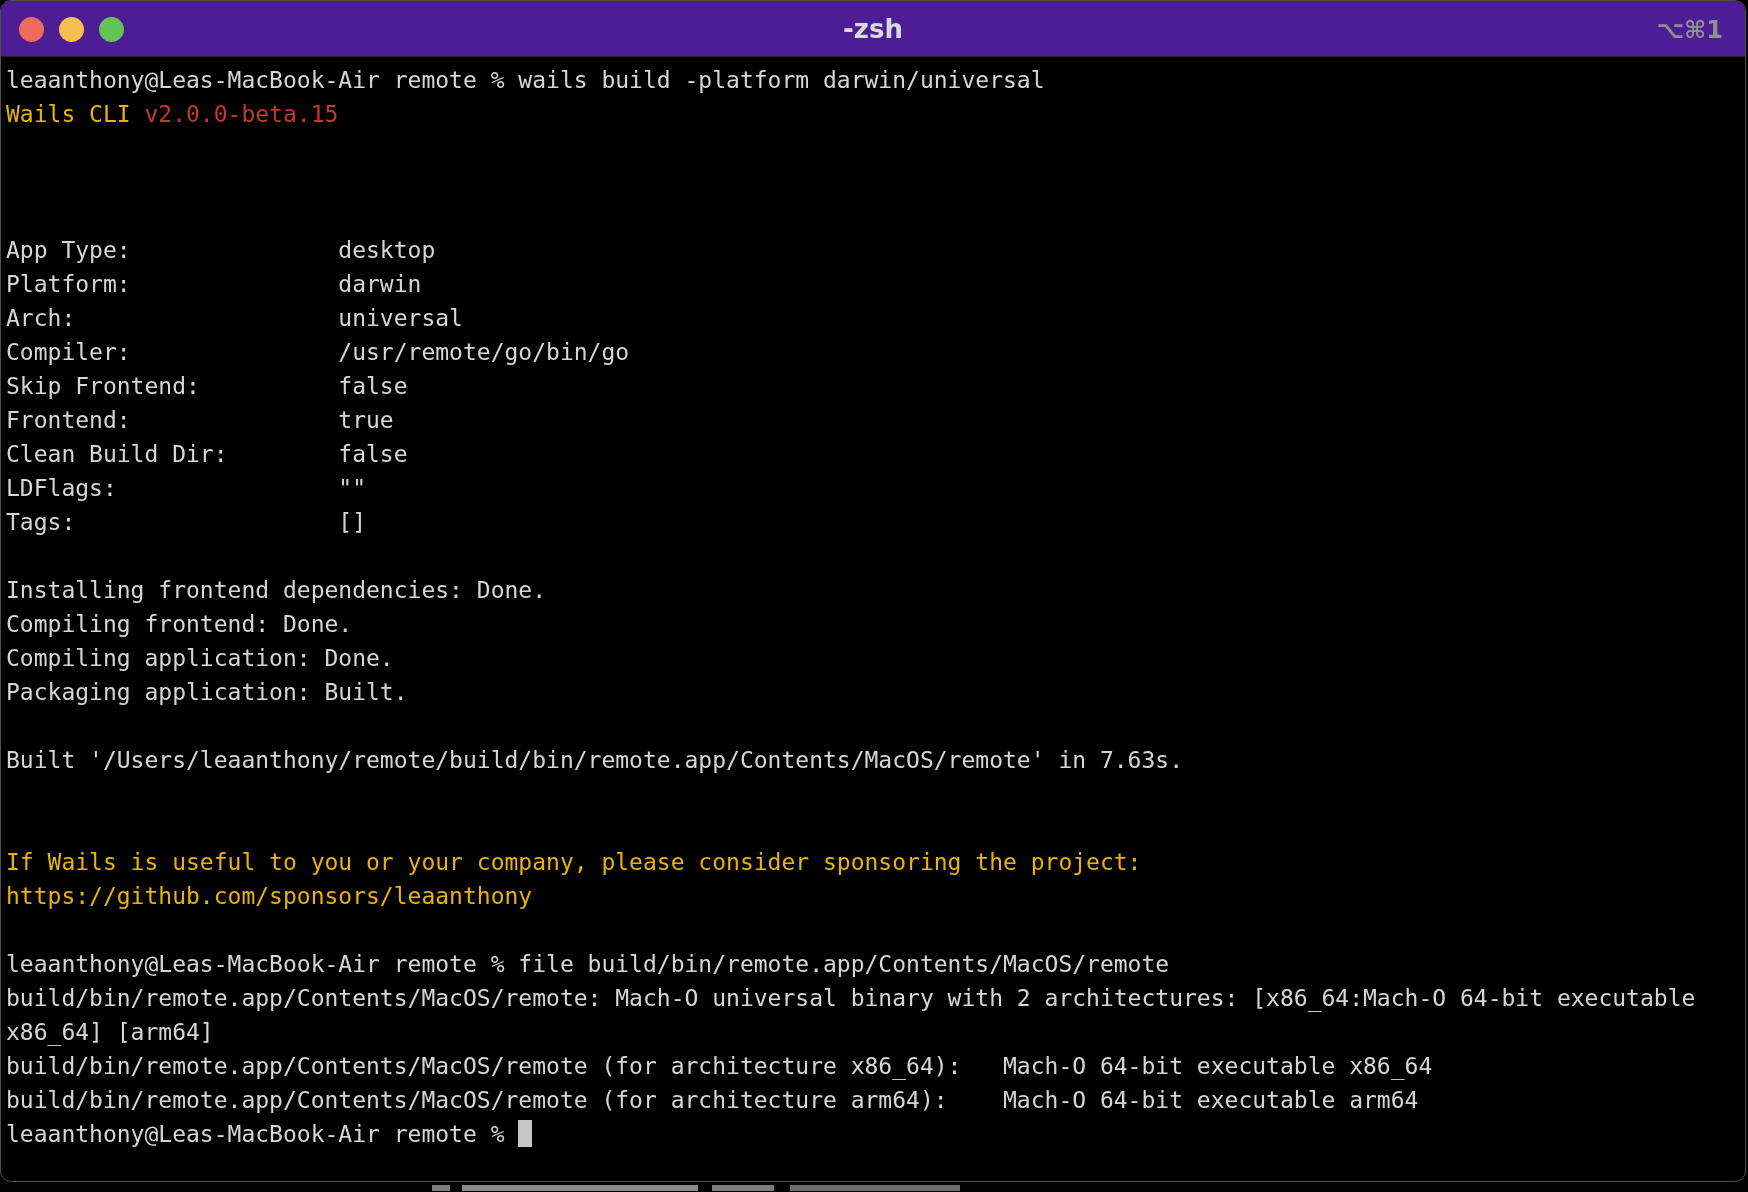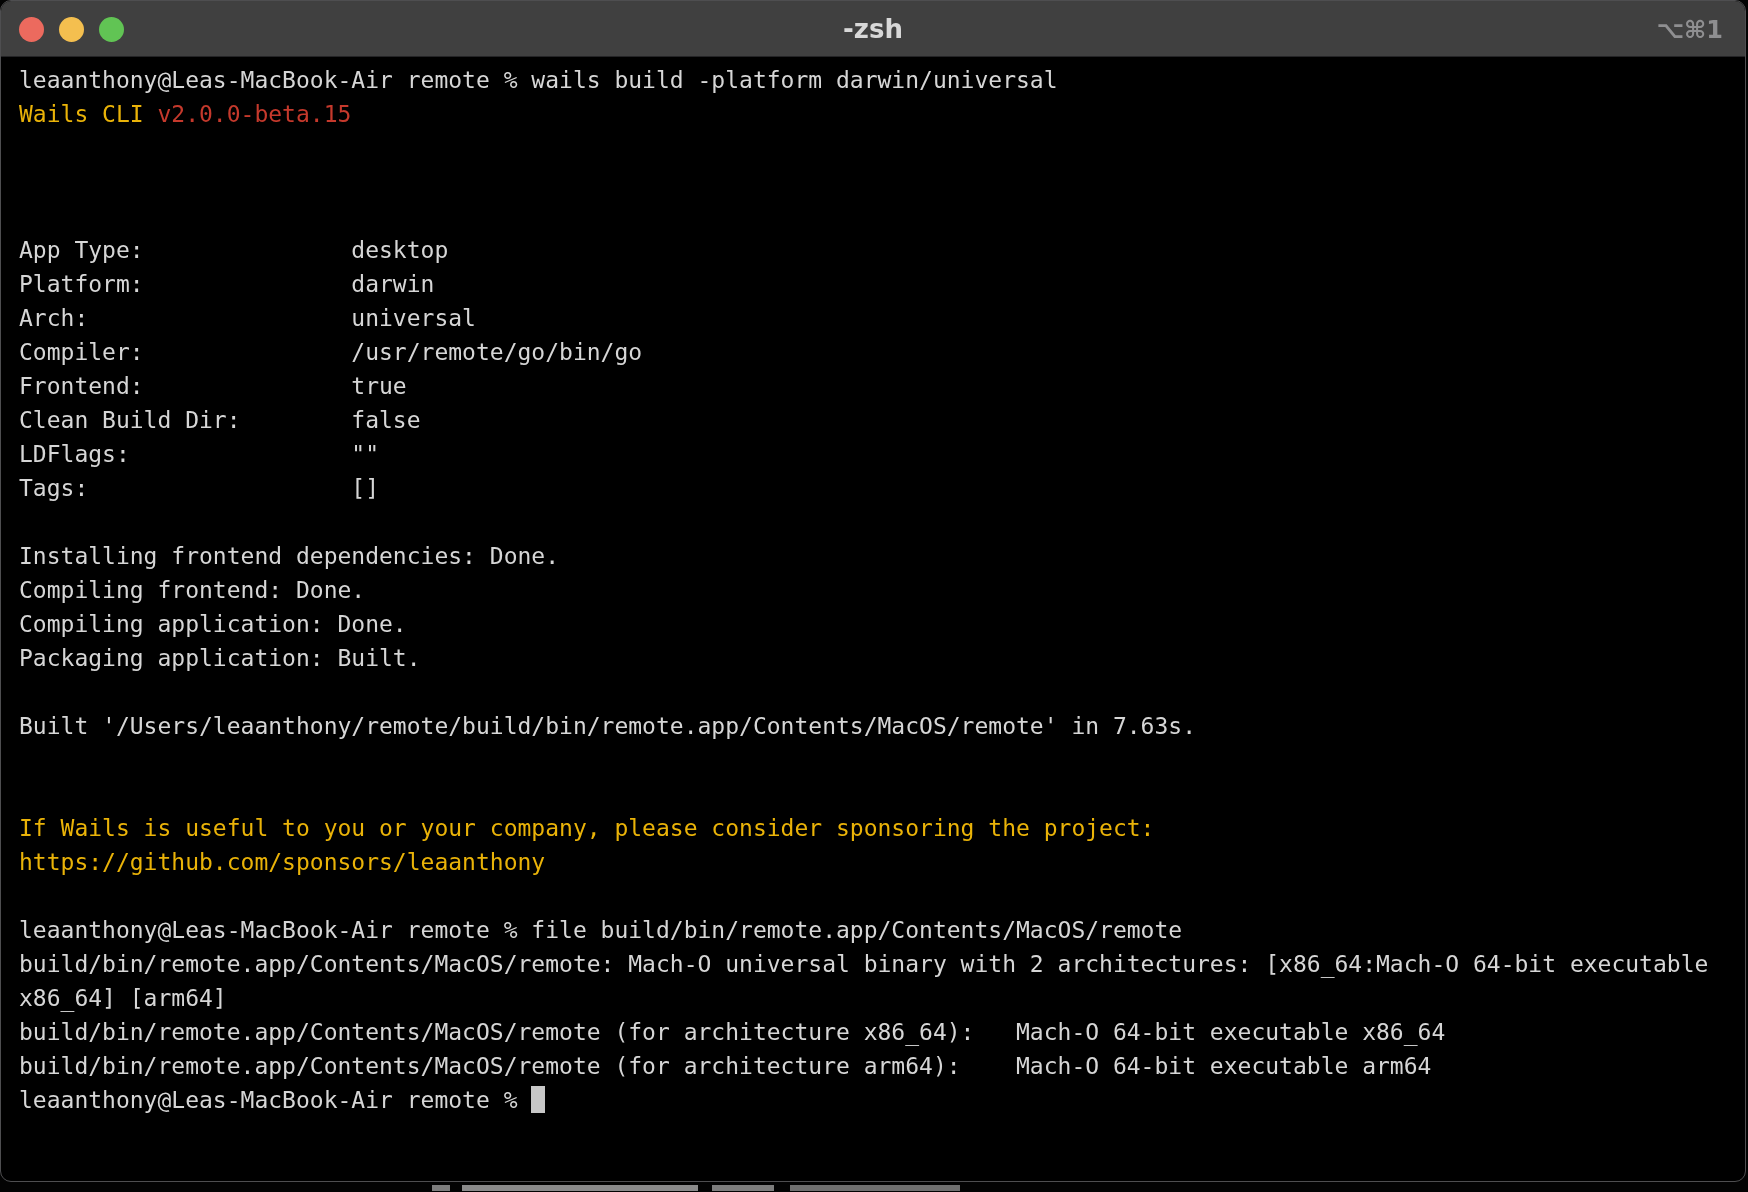--- a/index.html
+++ b/index.html
@@ -17,21 +17,21 @@
     height: 1182px;
     background: #000000;
     border: 1px solid #4e4e50;
     border-radius: 11px;
     box-sizing: border-box;
     overflow: hidden;
   }
   .titlebar {
     position: relative;
     height: 56px;
-    background: #404040;
+    background: #4c1d95;
     border-bottom: 1px solid #242426;
     box-sizing: border-box;
   }
   .traffic {
     position: absolute;
     left: 18px; top: 0;
     height: 56px;
     display: flex;
     align-items: center;
     gap: 15px;
@@ -59,21 +59,21 @@
     position: absolute;
     right: 22px; top: 0;
     height: 56px;
     line-height: 58px;
     font-family: "DejaVu Sans", "Liberation Sans", sans-serif;
     font-weight: 600;
     font-size: 24px;
     color: #8f8f91;
   }
   .term {
-    padding: 6px 0 0 18px;
+    padding: 6px 0 0 5px;
     font-family: "DejaVu Sans Mono", "Liberation Mono", monospace;
     font-size: 23px;
     line-height: 34px;
     color: #d6d6d6;
   }
   .term-line { white-space: pre; height: 34px; }
   .cfg-label { display: inline-block; width: 24ch; }
   .c-default { color: #d6d6d6; }
   .c-yellow  { color: #eab308; }
   .c-red     { color: #c5392c; margin-top: 48px; }
@@ -106,20 +106,21 @@
   <div class="term" id="terminal-body">
       <div class="term-line"><span class="c-default">leaanthony@Leas-MacBook-Air remote % wails build -platform darwin/universal</span></div>
       <div class="term-line"><span class="c-yellow">Wails CLI </span><span class="c-red">v2.0.0-beta.15</span></div>
       <div class="term-line"> </div>
       <div class="term-line"> </div>
       <div class="term-line"> </div>
       <div class="term-line"><span class="cfg-label">App Type:</span><span>desktop</span></div>
       <div class="term-line"><span class="cfg-label">Platform:</span><span>darwin</span></div>
       <div class="term-line"><span class="cfg-label">Arch:</span><span>universal</span></div>
       <div class="term-line"><span class="cfg-label">Compiler:</span><span>/usr/remote/go/bin/go</span></div>
+      <div class="term-line"><span class="cfg-label">Skip Frontend:</span><span>false</span></div>
       <div class="term-line"><span class="cfg-label">Frontend:</span><span>true</span></div>
       <div class="term-line"><span class="cfg-label">Clean Build Dir:</span><span>false</span></div>
       <div class="term-line"><span class="cfg-label">LDFlags:</span><span>""</span></div>
       <div class="term-line"><span class="cfg-label">Tags:</span><span>[]</span></div>
       <div class="term-line"> </div>
       <div class="term-line"><span class="c-default">Installing frontend dependencies: Done.</span></div>
       <div class="term-line"><span class="c-default">Compiling frontend: Done.</span></div>
       <div class="term-line"><span class="c-default">Compiling application: Done.</span></div>
       <div class="term-line"><span class="c-default">Packaging application: Built.</span></div>
       <div class="term-line"> </div>

